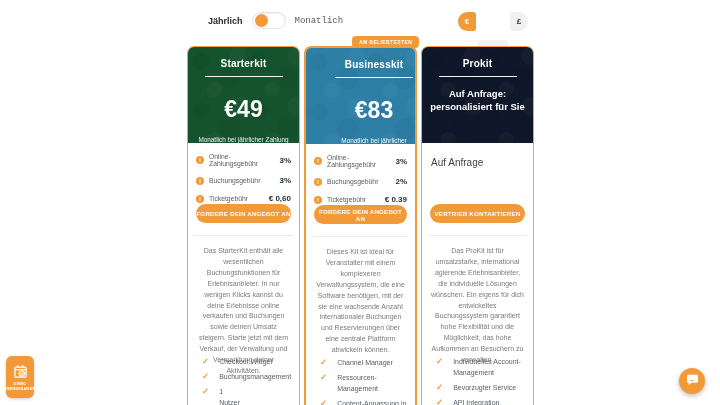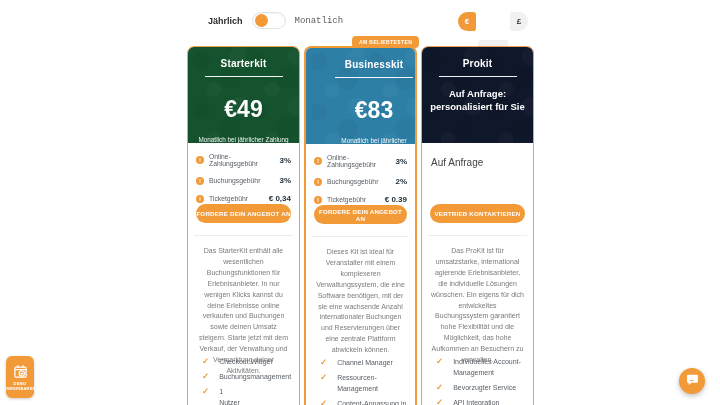--- a/index.html
+++ b/index.html
@@ -118,21 +118,21 @@
           <span class="fee-value">3%</span>
         </div>
         <div class="fee-row">
           <span class="fee-icon">!</span>
           <span class="fee-label">Buchungsgebühr</span>
           <span class="fee-value">3%</span>
         </div>
         <div class="fee-row">
           <span class="fee-icon">!</span>
           <span class="fee-label">Ticketgebühr</span>
-          <span class="fee-value">€ 0,34</span>
+          <span class="fee-value">€ 0,60</span>
         </div>
       </div>
       <button class="cta-button">FORDERE DEIN ANGEBOT AN</button>
       <div class="body-divider"></div>
       <div class="plan-desc">Das StarterKit enthält alle wesentlichen Buchungsfunktionen für Erlebnisanbieter. In nur wenigen Klicks kannst du deine Erlebnisse online verkaufen und Buchungen sowie deinen Umsatz steigern. Starte jetzt mit dem Verkauf, der Verwaltung und Vermarktung deiner Aktivitäten.</div>
       <div class="features-list">
         <div class="feature-row">
           <span class="check-icon">✓</span>
           <span class="feature-label">Checkout Widget</span>
         </div>

